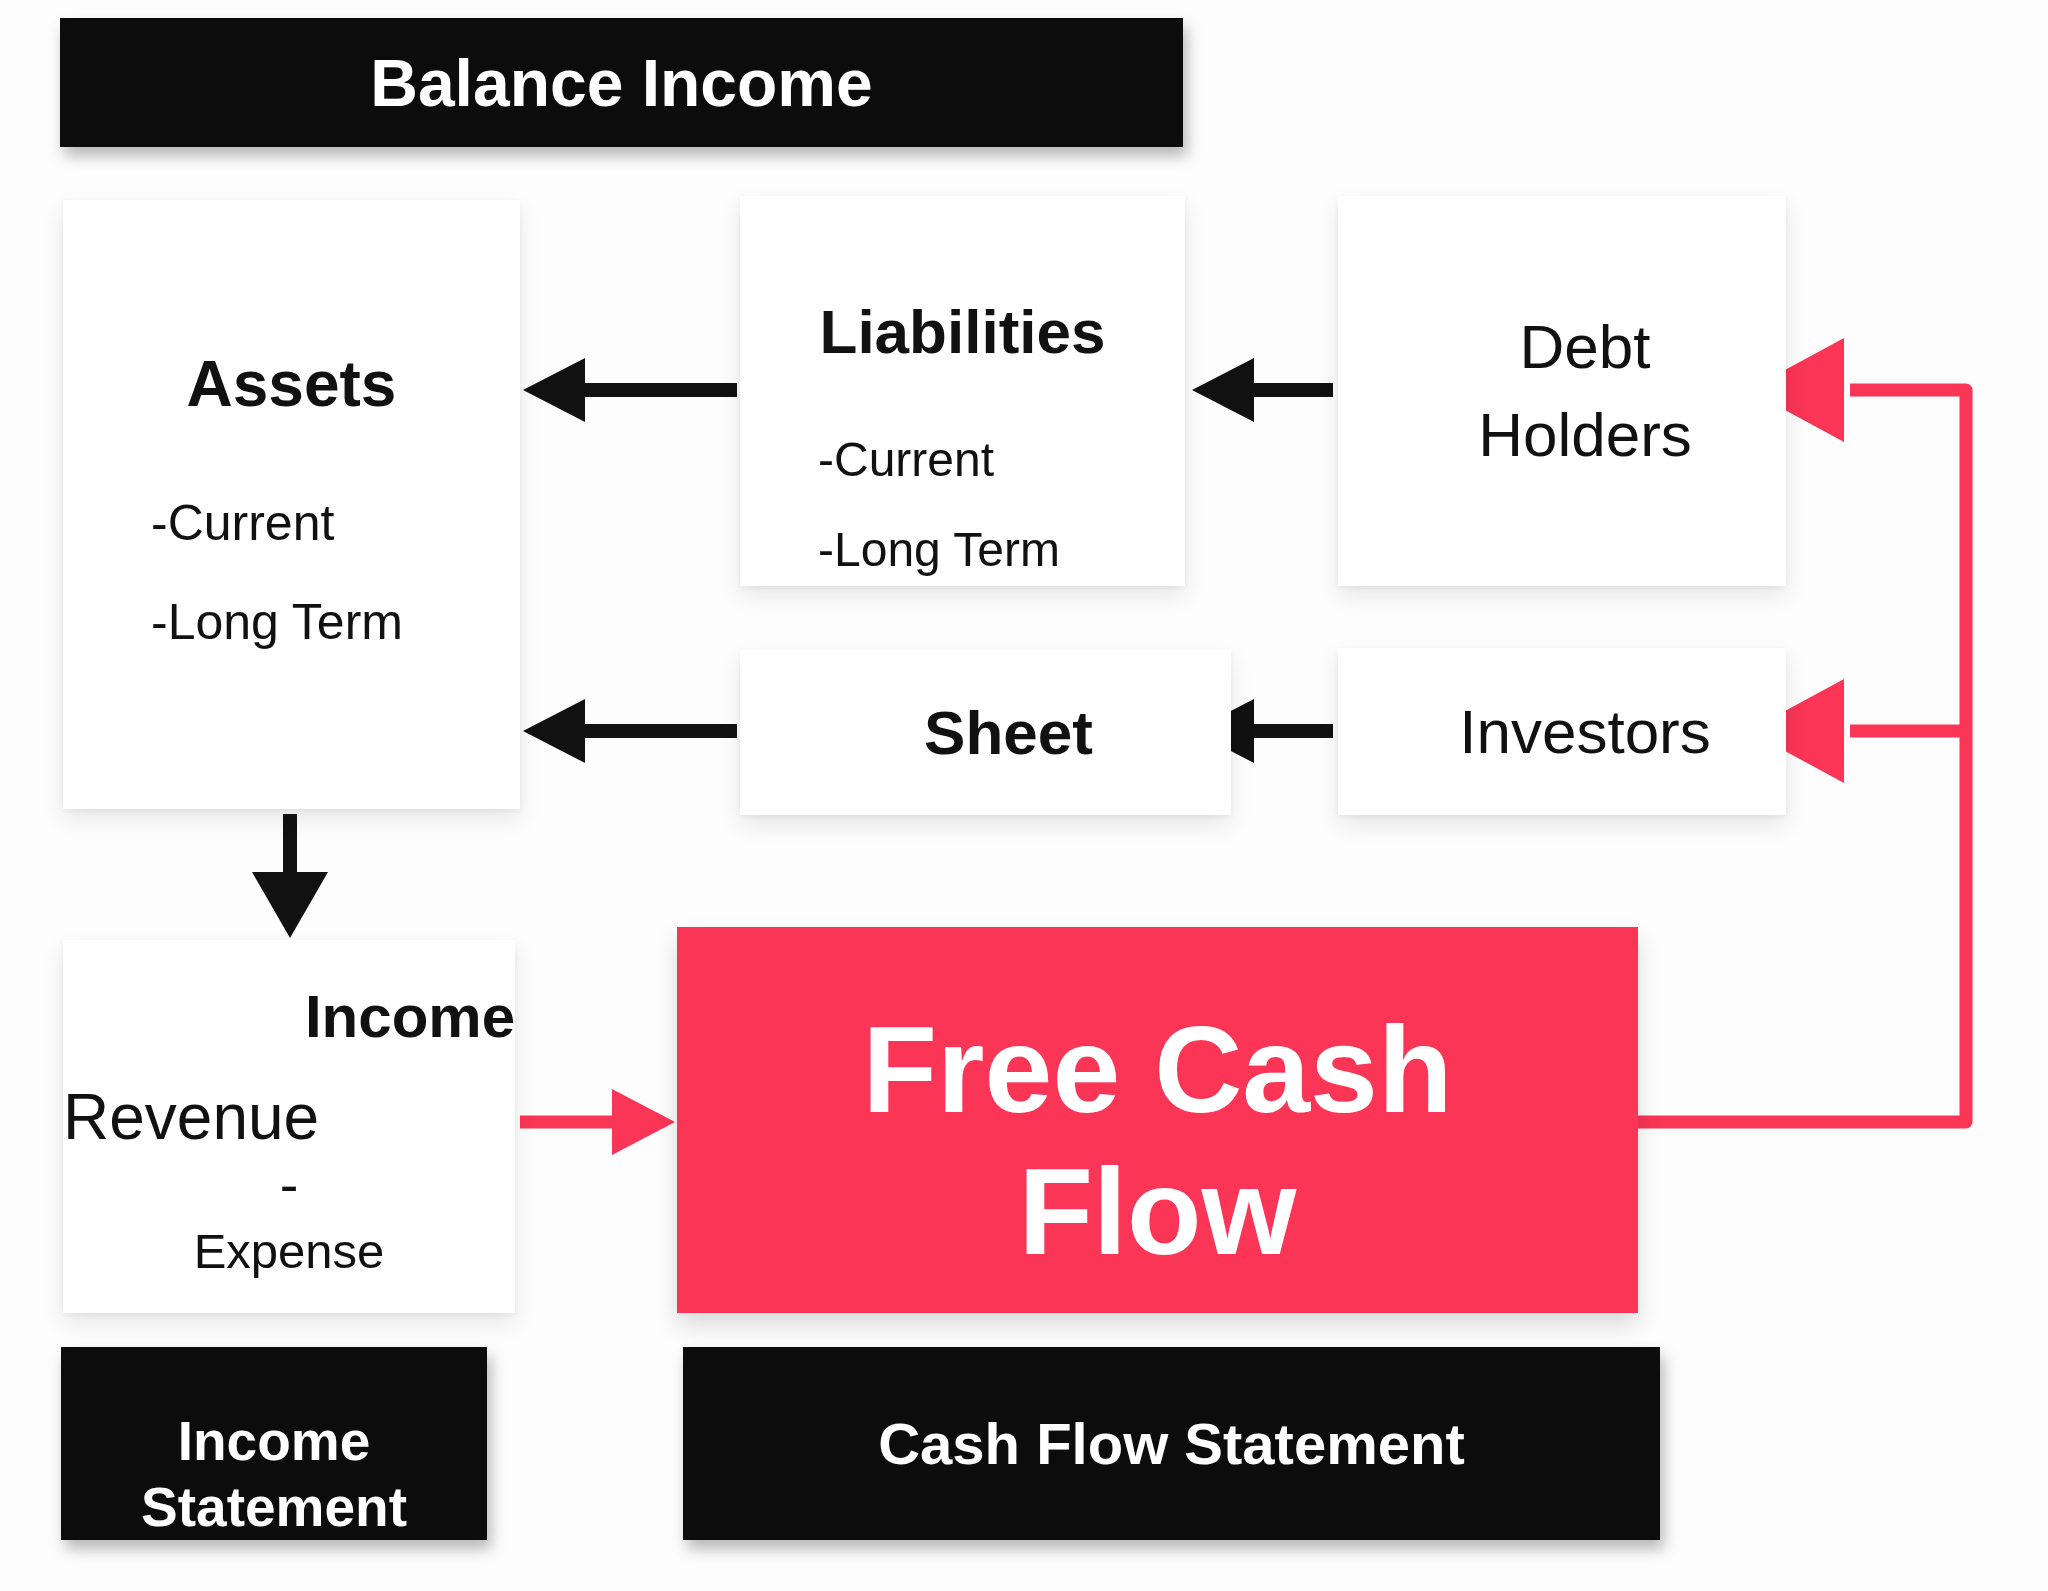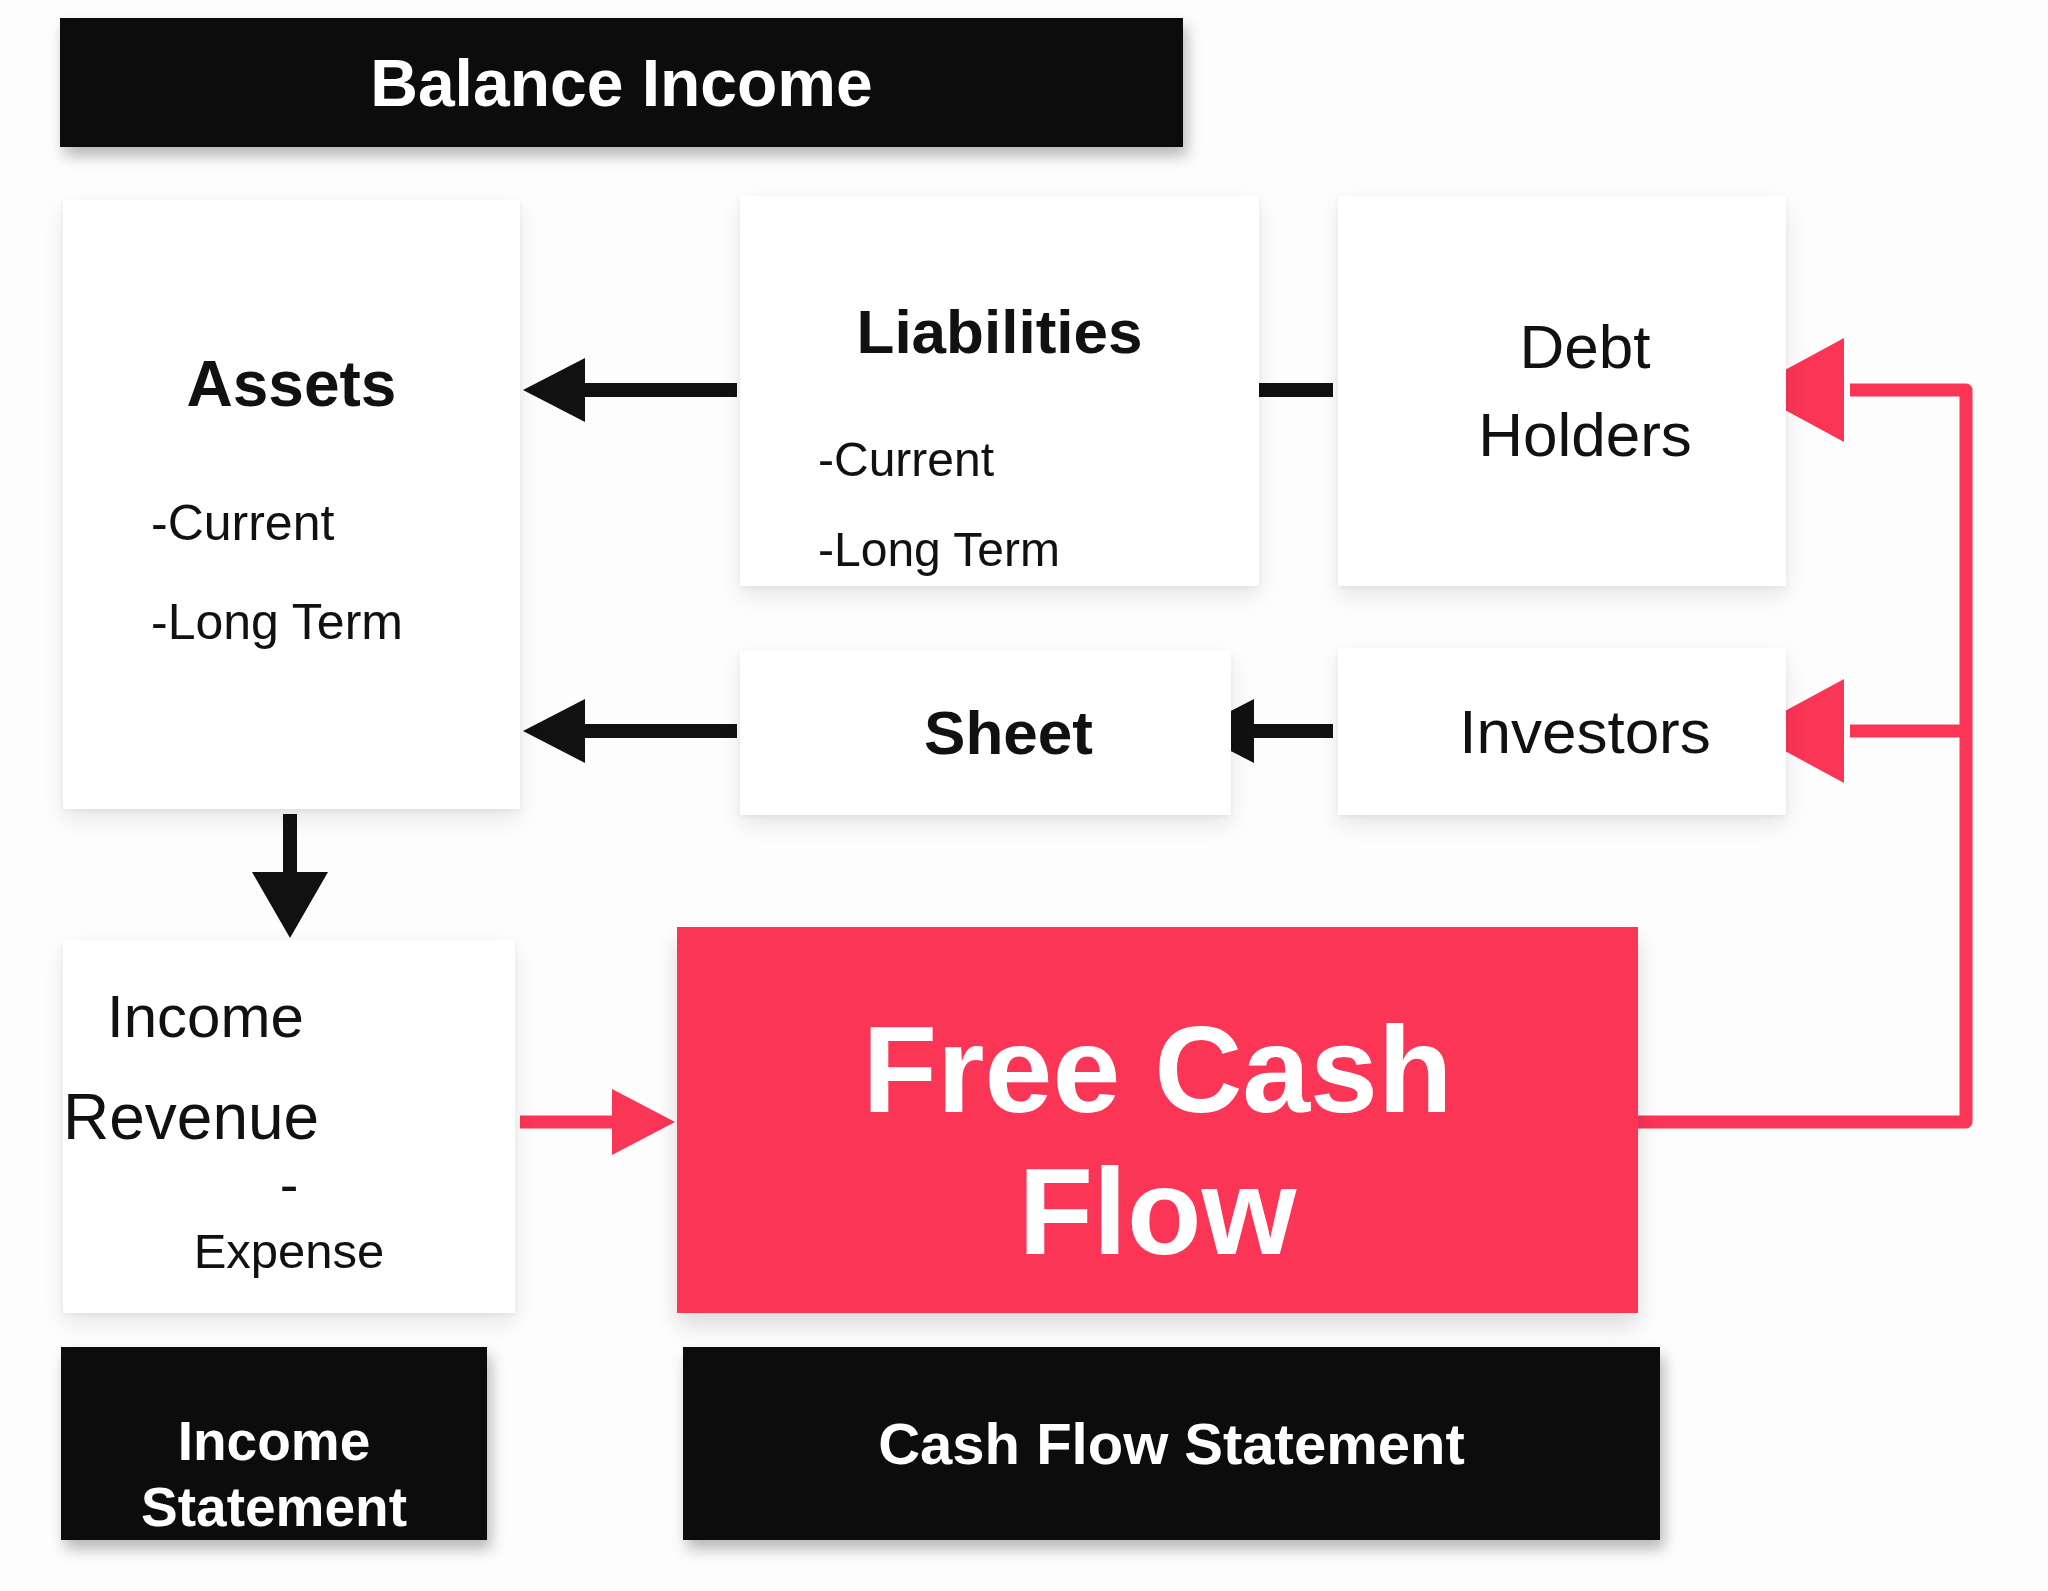--- a/index.html
+++ b/index.html
@@ -43,33 +43,33 @@
   }
   .flexc{display:flex;align-items:center;justify-content:center;text-align:center;padding-left:46px;}
 
   #banner{left:60px;top:18px;width:1123px;height:129px;font-size:66px;}
 
   #assets{left:63px;top:200px;width:457px;height:609px;}
   #assets .title{position:absolute;top:147px;left:0;width:100%;text-align:center;font-size:64px;font-weight:bold;}
   #assets .item-1{position:absolute;top:294px;left:88px;font-size:50px;}
   #assets .item-2{position:absolute;top:393px;left:88px;font-size:50px;}
 
-  #liabilities{left:740px;top:196px;width:519px;height:390px;}
+  #liabilities{left:740px;top:196px;width:445px;height:390px;}
   #liabilities .title{position:absolute;top:100px;left:0;width:100%;text-align:center;font-size:62px;font-weight:bold;}
   #liabilities .item-1{position:absolute;top:236px;left:78px;font-size:48px;}
   #liabilities .item-2{position:absolute;top:326px;left:78px;font-size:48px;}
 
   #debt-holders{left:1338px;top:196px;width:402px;height:390px;}
   #debt-holders .title{font-size:62px;line-height:88px;max-width:330px;}
 
   #equity{left:740px;top:650px;width:445px;height:165px;font-size:62px;font-weight:bold;}
   #investors{left:1338px;top:648px;width:402px;height:167px;font-size:62px;}
 
   #income{left:63px;top:940px;width:452px;height:373px;}
-  #income .title{position:absolute;top:42px;left:0;width:100%;text-align:left;font-size:60px;font-weight:normal;padding-left:44px;}
+  #income .title{position:absolute;top:42px;left:0;width:100%;text-align:right;font-size:60px;font-weight:bold;}
   #income .f1{position:absolute;top:140px;left:0;width:100%;text-align:left;font-size:64px;}
   #income .f2{position:absolute;top:212px;left:0;width:100%;text-align:center;font-size:56px;}
   #income .f3{position:absolute;top:283px;left:0;width:100%;text-align:center;font-size:49px;}
 
   #fcf{left:677px;top:927px;width:961px;height:386px;font-size:122px;line-height:142px;}
   #fcf .title{max-width:820px;margin-top:41px;}
 
   #footer-income{left:61px;top:1347px;width:426px;height:193px;font-size:55px;line-height:66px;align-items:flex-end;}
   #footer-income .label{max-width:400px;}
   #footer-cashflow{left:683px;top:1347px;width:977px;height:193px;font-size:58px;}

